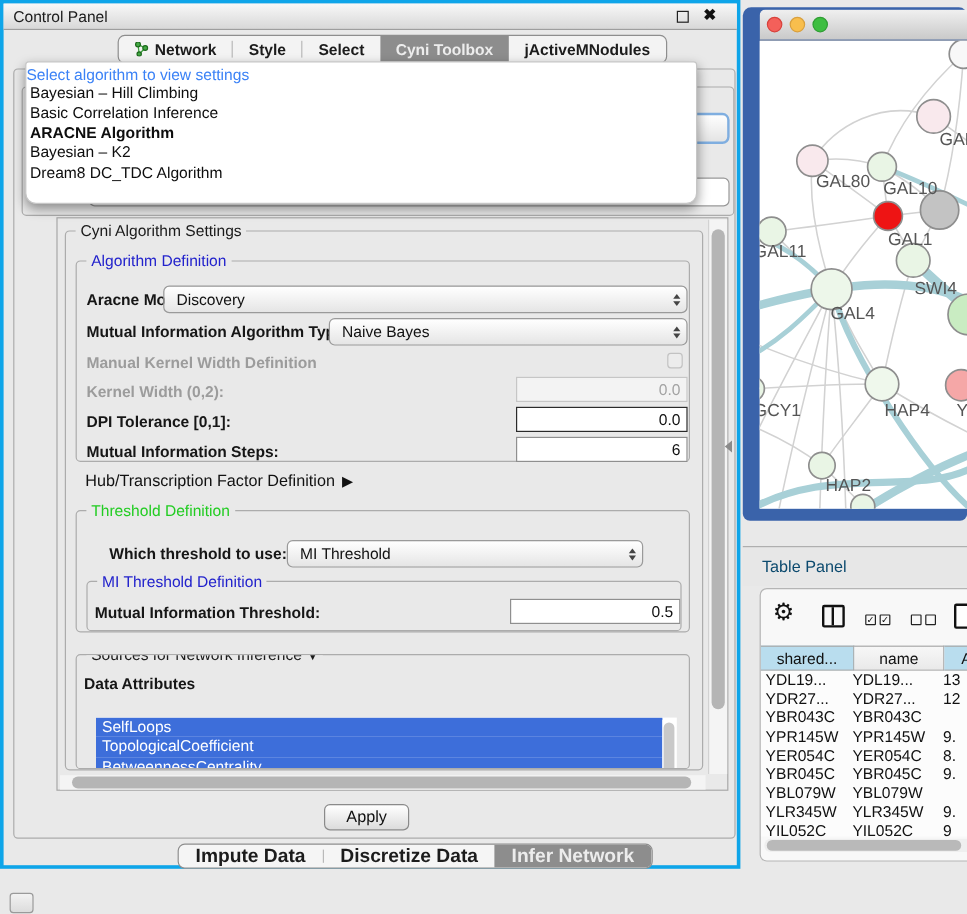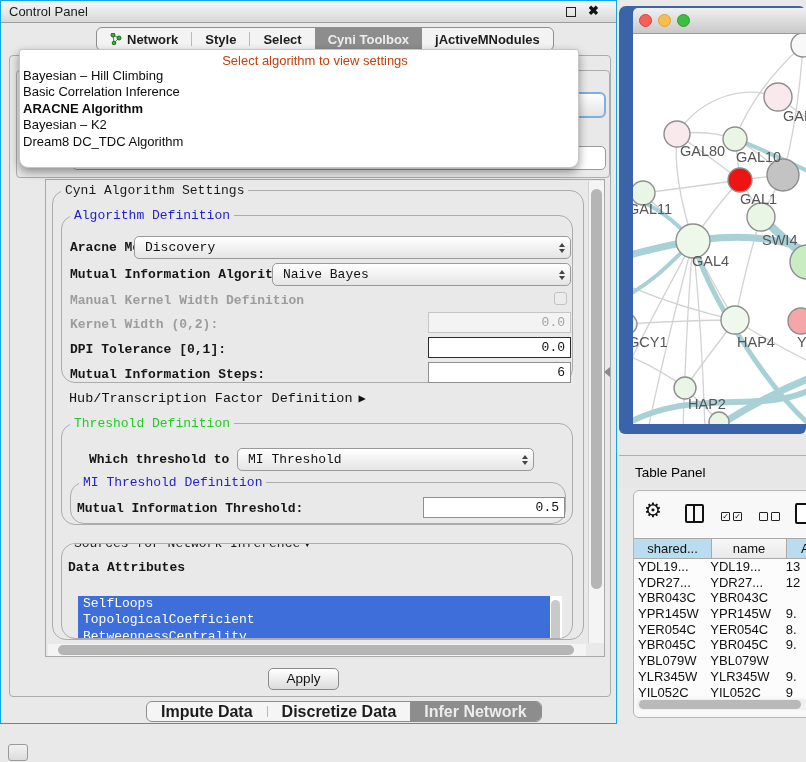--- a/index.html
+++ b/index.html
@@ -2,21 +2,21 @@
 <html><head>
 <meta charset="utf-8">
 <style>
   * { margin:0; padding:0; box-sizing:border-box; }
   html,body { width:806px; height:762px; overflow:hidden; background:#E9E9E9;
     font-family:"Liberation Sans", sans-serif; position:relative; }
   .abs { position:absolute; }
 
   
   .cp-window { left:0; top:8; width:617px; height:724px; background:#E9E9E9;
-    border:1px solid #0ea5e9; }
+    border:3px solid #0ea5e9; }
   .cp-titlebar { left:0; top:0; right:0; height:22px;
     background:linear-gradient(#F8F8F8,#D8D8D8); border-bottom:1px solid #9E9E9E; }
   .cp-title { left:8px; top:3px; font-size:13px; color:#1B1B1B; }
   .cp-float { right:40px; top:6px; width:10px; height:10px; border:1.6px solid #222; }
   .cp-close { right:17px; top:2px; font-size:13px; font-weight:bold; color:#111; }
 
   
   .tabbar { left:95px; top:26px; height:24px; display:flex; align-items:stretch;
     border:1px solid #8E8E8E; border-radius:6px; background:#F3F3F3; overflow:hidden; }
   .tab { display:flex; align-items:center; gap:5px; padding:0 13px; font-size:13px;
@@ -31,39 +31,39 @@
     border-radius:4px; }
   .inf-combo-stub { left:560px; top:90px; width:44px; height:26px; border:2px solid #7FAEE0;
     border-radius:6px; background:linear-gradient(#FEFEFE,#E4E4E4); }
   .inf-field-stub { left:70px; top:144px; width:534px; height:24px; border:1px solid #999;
     border-radius:5px; background:#FFF; }
 
   
   .dd-overlay { left:18px; top:48px; width:560px; height:119px; background:#FFF;
     border:1px solid #C6C6C6; border-radius:3px 3px 9px 9px;
     box-shadow:0 4px 10px rgba(0,0,0,0.4); z-index:5; }
-  .dd-hint { left:0; right:0; top:3px; text-align:center; color:#c2410c; font-size:13px;margin-left:32px; }
+  .dd-hint { left:0; right:0; top:3px; text-align:left; color:#3b82f6; font-size:13px; }
   .dd-list { left:2px; top:18px; right:2px; }
   .dd-item { font-size:13px; line-height:16.4px; color:#0D0D0D; padding-left:1px;
     white-space:nowrap; }
   .dd-item.bold { font-weight:bold; }
 
   
   .settings { left:44px; top:178px; width:560px; height:478px; border:1px solid #A8A8A8;
     background:#E9E9E9; }
   .vscroll { left:542px; top:1px; width:16px; height:462px; background:#F4F4F4;
     border-left:1px solid #D2D2D2; }
   .vscroll .thumb { position:absolute; left:2px; top:8px; width:11px; height:400px;
     background:#B5B5B5; border-radius:6px; }
   .hscroll { left:2px; top:464px; width:538px; height:12px; background:#F4F4F4; }
   .hscroll .thumb { position:absolute; left:10px; top:1px; width:516px; height:10px;
     background:#B5B5B5; border-radius:5px; }
 
   
-  .gbox { border:1px solid #ACACAC; border-radius:14px;font-family:Liberation Mono, monospace; }
+  .gbox { border:1px solid #ACACAC; border-radius:4px; }
   .gb-label { position:absolute; top:-8px; left:8px; background:#E9E9E9; padding:0 4px;
     font-size:13px; color:#1A1A1A; white-space:nowrap; }
   .gb-label.blue { color:#2222CC; }
   .gb-label.green { color:#22CC22; }
 
   .row-label { position:absolute; font-size:13px; font-weight:bold; color:#161616;
     white-space:nowrap; }
   .row-label.disabled { color:#9C9C9C; }
 
   .combo { position:absolute; height:23px; border:1px solid #9A9A9A; border-radius:5px;
@@ -116,21 +116,21 @@
   .net-canvas { position:absolute; left:14px; top:28px; right:0; height:390px; background:#FFF; }
 
   
   .splitter-handle { left:604px; top:367px; width:0; height:0;
     border-top:5px solid transparent; border-bottom:5px solid transparent;
     border-right:6px solid #8A8A8A; }
 
   
   .tp-bar { left:619px; top:455px; width:187px; height:33px; border-top:1px solid #AFAFAF;
     background:#E7E7E7; display:flex; align-items:center; padding-left:16px;
-    font-size:13.5px; color:#000000; }
+    font-size:13.5px; color:#0c4a6e; }
   .tp-card { left:633px; top:490px; width:200px; height:228px; background:#F8F8F8;
     border:1px solid #B5B5B5; border-radius:6px 0 0 6px; overflow:hidden; }
   .tp-toolbar { position:absolute; left:0; top:0; right:0; height:46px; }
   .gear { position:absolute; left:10px; top:7px; font-size:20px; color:#111; }
   .split-icon { position:absolute; left:51px; top:13px; width:19px; height:19px;
     border:2px solid #111; border-radius:2px; }
   .split-icon::after { content:""; position:absolute; left:6px; top:0; bottom:0;
     width:2px; background:#111; }
   .cb-pair { position:absolute; top:21px; display:flex; gap:3px; }
   .cb { width:9px; height:9px; border:1.5px solid #222; border-radius:1px; font-size:8px;

